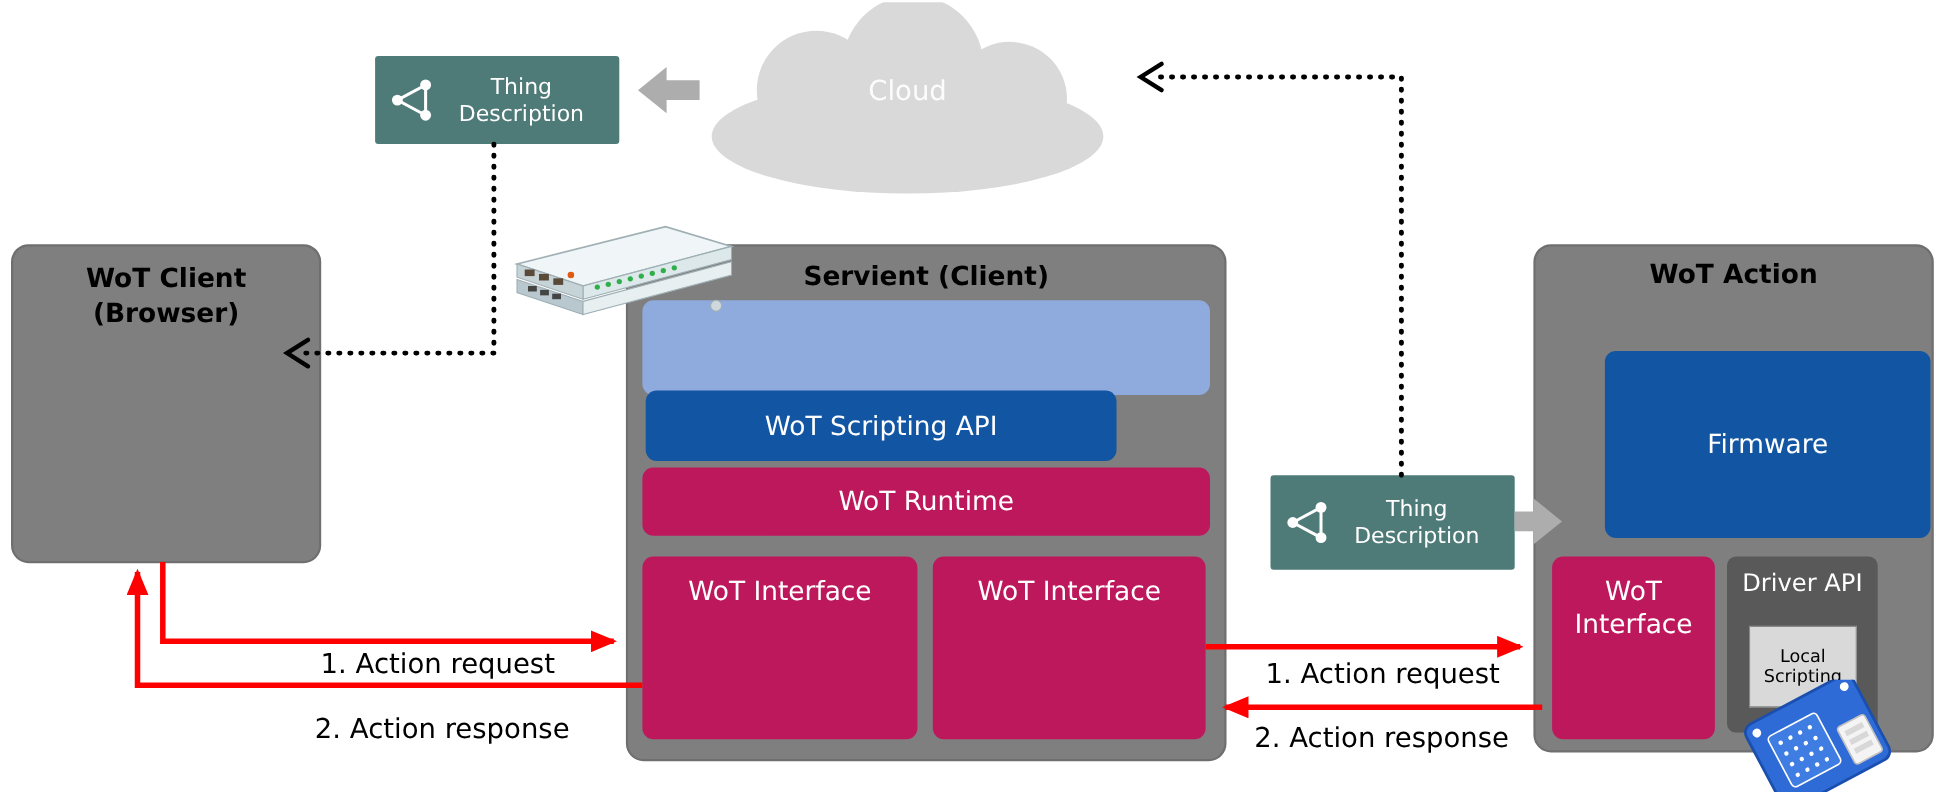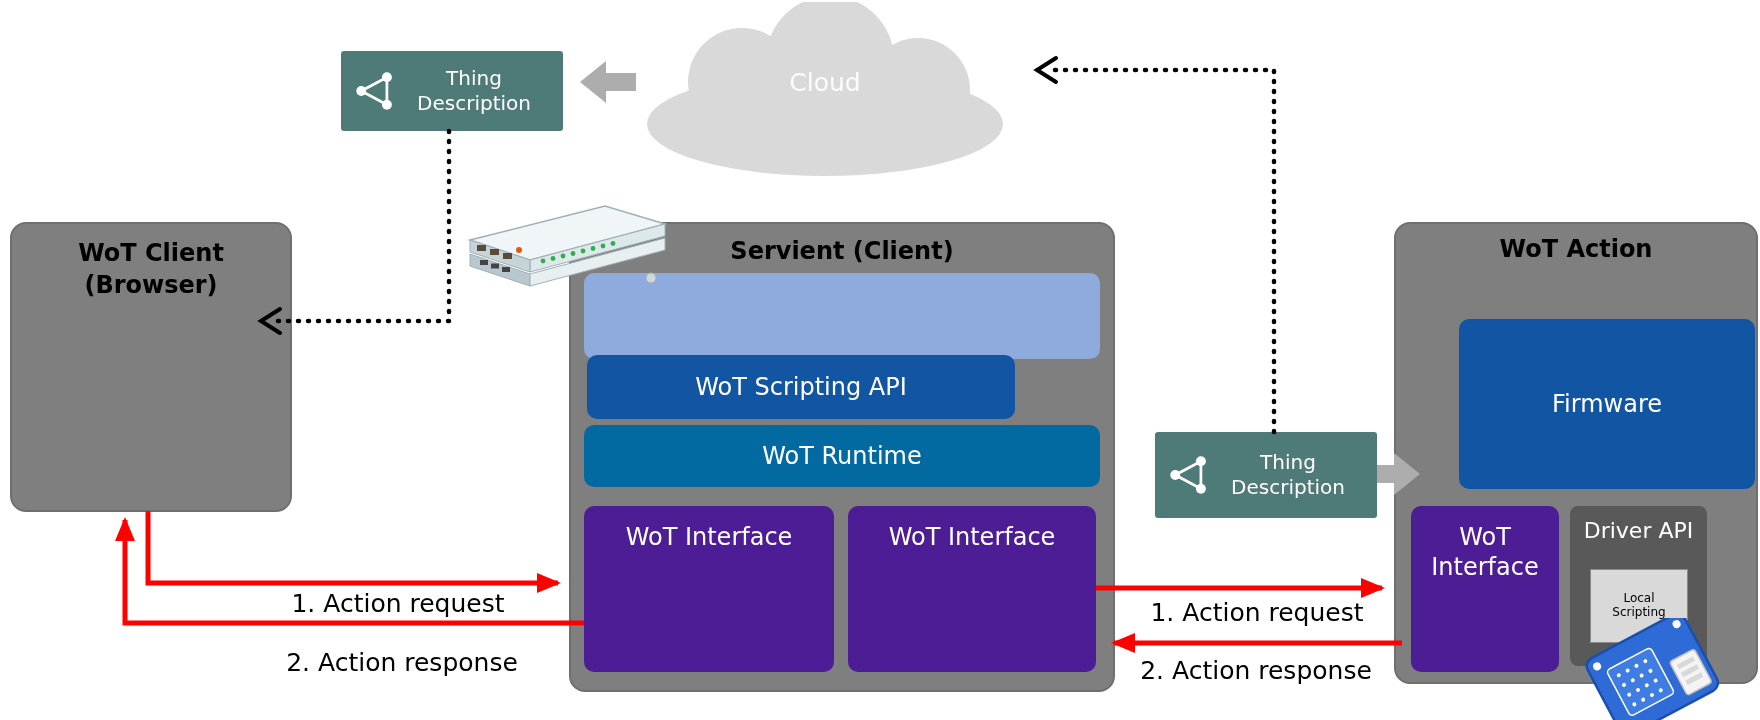--- a/index.html
+++ b/index.html
@@ -5,34 +5,34 @@
   * { margin:0; padding:0; box-sizing:border-box; }
   html,body { background:#ffffff; }
   body { font-family:"DejaVu Sans","Liberation Sans",sans-serif; }
   .canvas { position:relative; width:1760px; height:720px; background:#ffffff; overflow:hidden; }
   .abs { position:absolute; }
 
   .gray-box { background:#7f7f7f; border:2px solid #6f6f6f; border-radius:16px; }
   .box-title { font-weight:bold; font-size:24px; color:#000; text-align:center; line-height:1.32; }
 
   .bar { position:absolute; border-radius:10px; color:#fff; display:flex; align-items:center; justify-content:center; font-size:24px; }
-  .green-box { position:absolute; background:#4c1d95; border-radius:10px; color:#fff; font-size:24px;
+  .green-box { position:absolute; background:#be185d; border-radius:10px; color:#fff; font-size:24px;
                display:flex; justify-content:center; align-items:flex-start; text-align:center; padding-top:16px; line-height:1.25; }
 
   .badge { position:absolute; background:#4e7b78; color:#fff; display:flex; align-items:center; padding:0 12px; border-radius:3px; }
   .badge .txt { flex:1; text-align:center; font-size:20px; line-height:1.25; }
   .badge .txt span { display:block; }
 
   .cloud-label { position:absolute; color:rgba(255,255,255,0.92); font-size:25px; text-align:center;margin-top:16px; }
 
   .lbl { position:absolute; font-size:25px; color:#000; text-align:center; white-space:nowrap; }
 
   .driver-box { position:absolute; background:#595959; border-radius:8px; color:#fff; font-size:22px;
                 display:flex; justify-content:center; align-items:flex-start; padding-top:12px; }
-  .local-box { position:absolute; background:#d9d9d9; border:1px solid #8a8a8a; color:#000; font-size:12px;
+  .local-box { position:absolute; background:#d9d9d9; border:1px solid #8a8a8a; color:#000; font-size:16px;
                display:flex; flex-direction:column; justify-content:center; align-items:center; text-align:left; line-height:1.15; }
   svg { display:block; }
 </style>
 </head>
 <body>
 
 <div class="canvas">
 
   <svg class="abs" style="left:640px; top:2px;" width="370" height="176" viewBox="0 0 370 176">
     <ellipse cx="185" cy="122" rx="178" ry="52" fill="#d9d9d9"></ellipse>
@@ -61,21 +61,21 @@
       <span>Description</span>
     </div>
   </div>
 
   <div class="abs gray-box" style="left:569px; top:222px; width:546px; height:470px;">
     <div class="box-title abs" style="left:0; top:12px; width:100%;">Servient (Client)</div>
   </div>
 
   <div class="bar" style="left:584px; top:273px; width:516px; height:86px; background:#8faadc;"></div>
   <div class="bar" style="left:587px; top:355px; width:428px; height:64px; background:#1155a3;">WoT Scripting API</div>
-  <div class="bar" style="left:584px; top:425px; width:516px; height:62px; background:#0369a1;">WoT Runtime</div>
+  <div class="bar" style="left:584px; top:425px; width:516px; height:62px; background:#be185d;">WoT Runtime</div>
   <div class="green-box" style="left:584px; top:506px; width:250px; height:166px;">WoT Interface</div>
   <div class="green-box" style="left:848px; top:506px; width:248px; height:166px;">WoT Interface</div>
 
   <svg class="abs" style="left:455px; top:198px;" width="225" height="100" viewBox="0 0 225 100">
     <polygon points="15,42 150,8 210,26 75,62" fill="#f0f6f7" stroke="#9fb0b5" stroke-width="1.5"></polygon>
     <polygon points="75,62 210,26 210,38 75,74" fill="#dde8ea" stroke="#9fb0b5" stroke-width="1"></polygon>
     <polygon points="15,42 75,62 75,74 15,54" fill="#c6d3d7" stroke="#9fb0b5" stroke-width="1"></polygon>
     <polygon points="15,56 75,76 75,88 15,68" fill="#b9c8ce" stroke="#9fb0b5" stroke-width="1"></polygon>
     <polygon points="75,76 210,40 210,52 75,88" fill="#e8eff1" stroke="#9fb0b5" stroke-width="1"></polygon>
     <rect x="22" y="47" width="9" height="6" fill="#5a4a3a"></rect>

